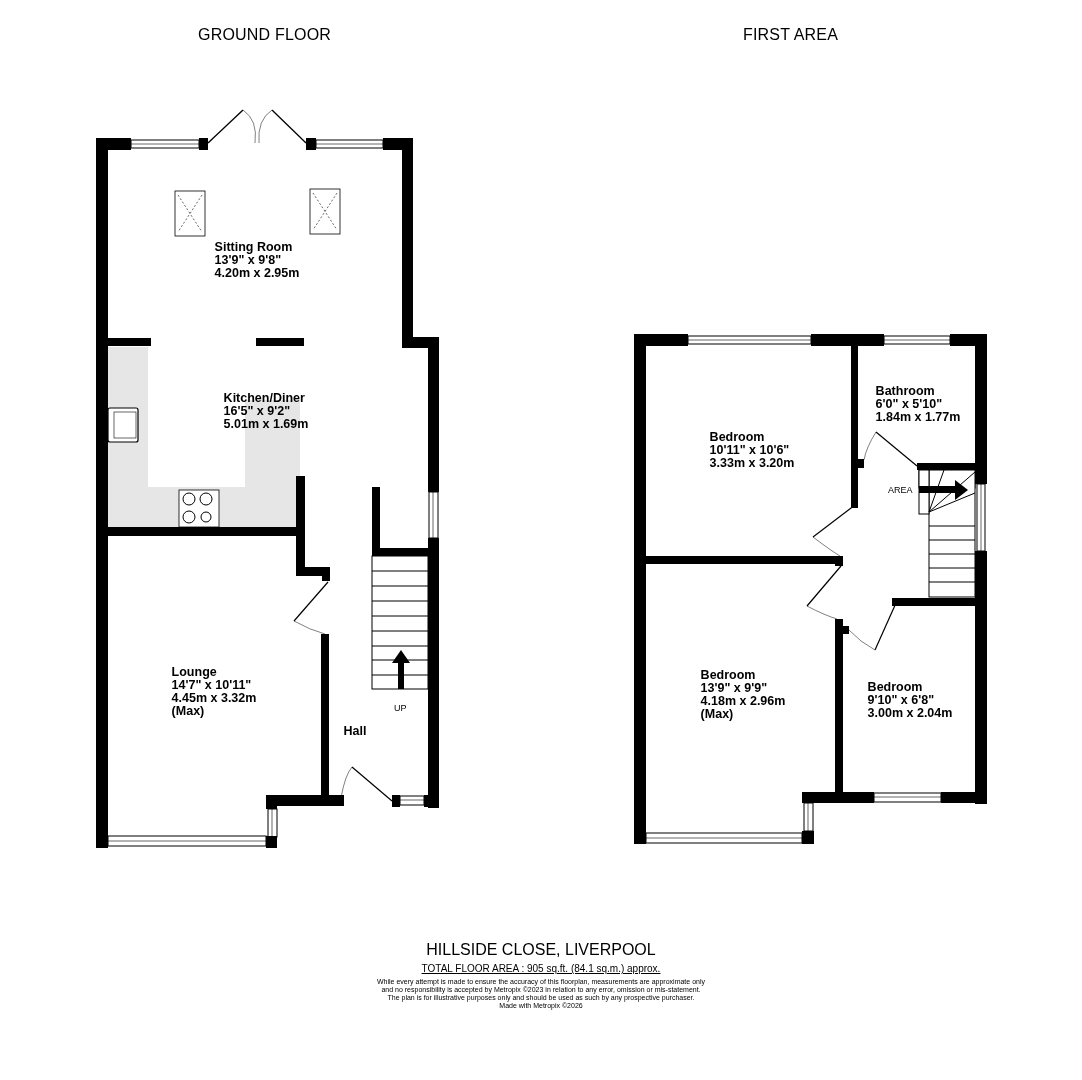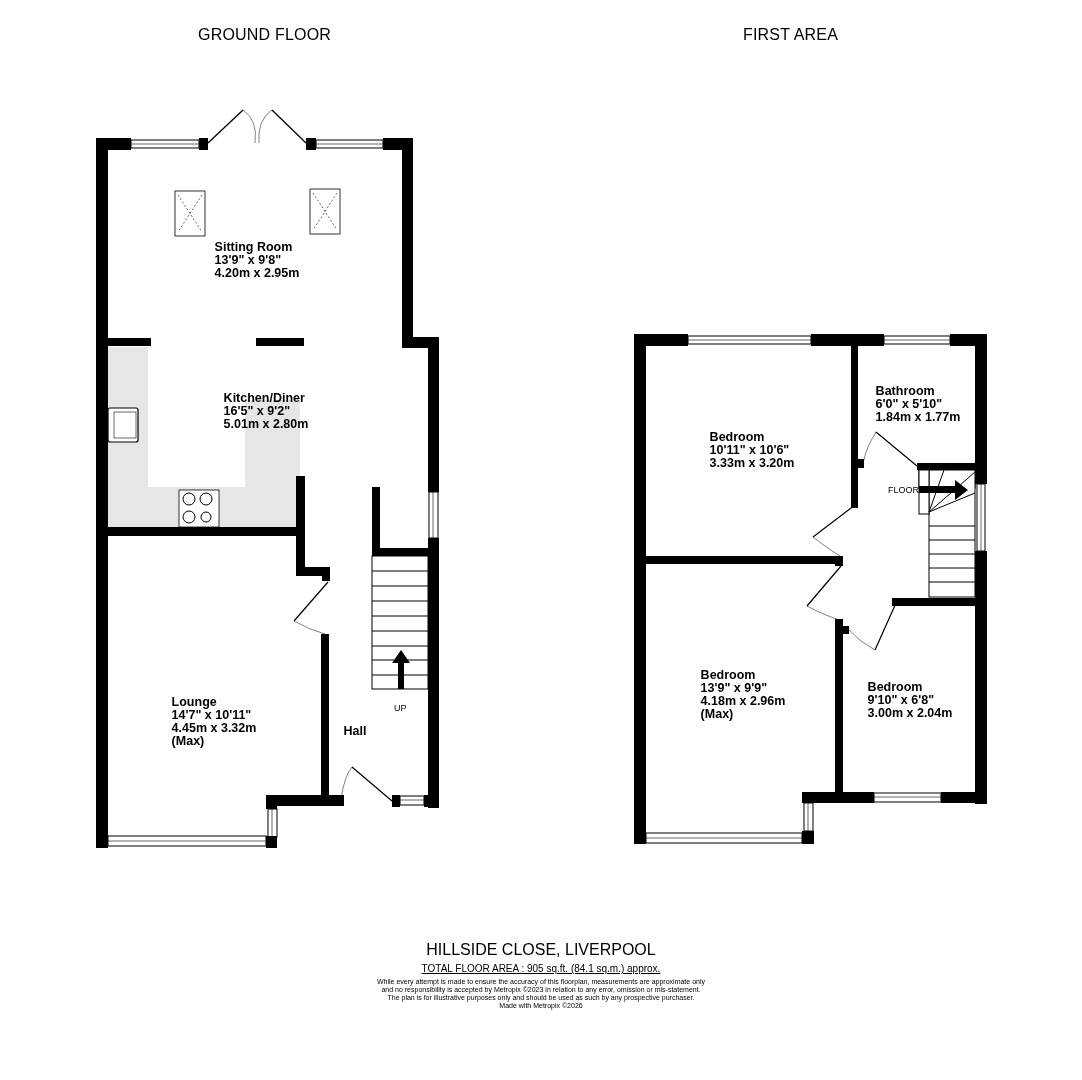--- a/index.html
+++ b/index.html
@@ -181,23 +181,23 @@
 </svg>
 
 <div class="room-label" style="left:257px; top:241px;">
   <div>Sitting Room</div>
   <div>13'9"  x 9'8"</div>
   <div>4.20m  x 2.95m</div>
 </div>
 <div class="room-label" style="left:266px; top:392px;">
   <div>Kitchen/Diner</div>
   <div>16'5"  x 9'2"</div>
-  <div>5.01m  x 2.80m</div>
-</div>
-<div class="room-label" style="left:214px; top:696px;">
+  <div>5.01m  x 1.69m</div>
+</div>
+<div class="room-label" style="left:214px; top:666px;">
   <div>Lounge</div>
   <div>14'7"  x 10'11"</div>
   <div>4.45m  x 3.32m</div>
   <div>(Max)</div>
 </div>
 <div class="room-label" style="left:355px; top:725px;">Hall</div>
 <div class="small-label" style="left:394px; top:703px;text-align:center;">UP</div>
 
 <div class="room-label" style="left:752px; top:431px;">
   <div>Bedroom</div>
@@ -213,21 +213,21 @@
   <div>Bedroom</div>
   <div>13'9"  x 9'9"</div>
   <div>4.18m  x 2.96m</div>
   <div>(Max)</div>
 </div>
 <div class="room-label" style="left:910px; top:681px;">
   <div>Bedroom</div>
   <div>9'10"  x 6'8"</div>
   <div>3.00m  x 2.04m</div>
 </div>
-<div class="small-label" style="left:888px; top:485px;">FLOOR</div>
+<div class="small-label" style="left:888px; top:485px;">AREA</div>
 
 <div class="footer">
   <div class="addr">HILLSIDE CLOSE, LIVERPOOL</div>
   <div class="area">TOTAL FLOOR AREA : 905 sq.ft. (84.1 sq.m.) approx.</div>
   <div class="disc">
     <div>While every attempt is made to ensure the accuracy of this floorplan, measurements are approximate only</div>
     <div>and no responsibility is accepted by Metropix ©2023 in relation to any error, omission or mis-statement.</div>
     <div>The plan is for illustrative purposes only and should be used as such by any prospective purchaser.</div>
     <div>Made with Metropix ©2026</div>
   </div>

